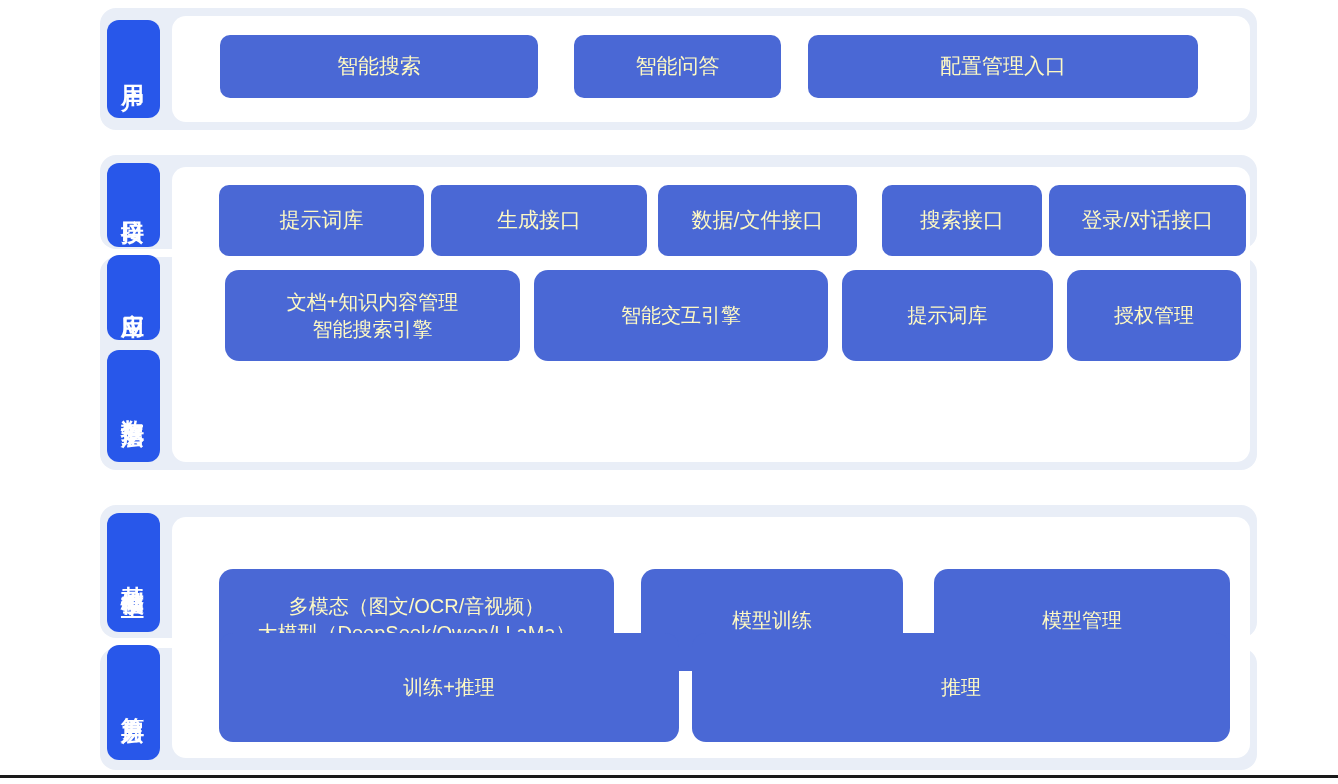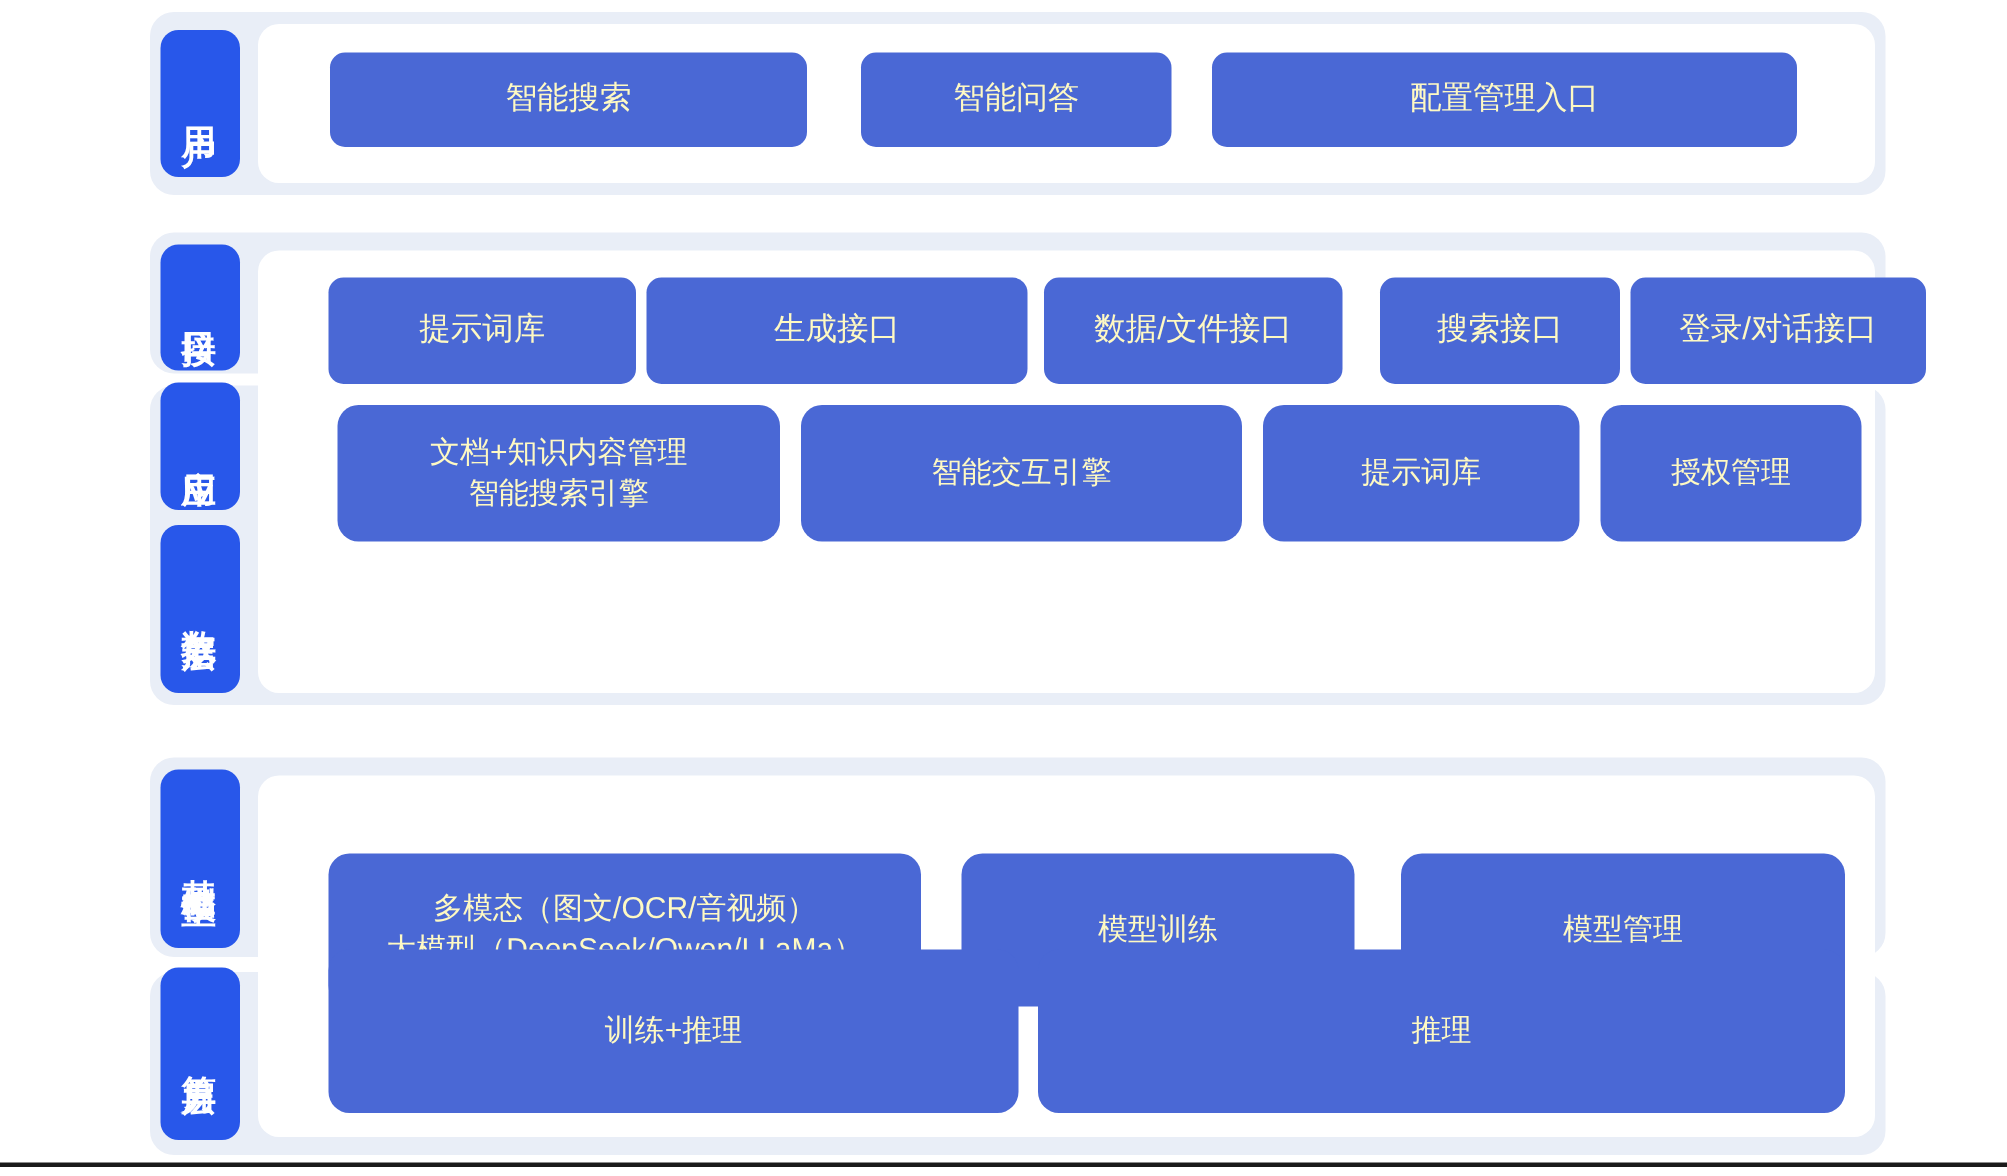--- a/index.html
+++ b/index.html
@@ -44,21 +44,21 @@
   <div class="pill" style="top:645px;height:115px">算力层</div>
 
   <div class="row" style="left:220px;top:35px;height:63px">
     <div class="blk" style="width:318px">智能搜索</div>
     <div class="blk" style="width:207px;margin-left:36px">智能问答</div>
     <div class="blk" style="width:390px;margin-left:27px">配置管理入口</div>
   </div>
 
   <div class="row" style="top:185px;height:71px">
     <div class="blk" style="width:205px">提示词库</div>
-    <div class="blk" style="width:254px;margin-left:7px">生成接口</div>
+    <div class="blk" style="width:216px;margin-left:7px">生成接口</div>
     <div class="blk" style="width:199px;margin-left:11px">数据/文件接口</div>
     <div class="blk" style="width:160px;margin-left:25px">搜索接口</div>
     <div class="blk" style="width:197px;margin-left:7px">登录/对话接口</div>
   </div>
 
   <div class="row" style="left:225px;top:270px;height:91px">
     <div class="blk lg" style="width:295px">文档+知识内容管理
 智能搜索引擎</div>
     <div class="blk lg" style="width:294px;margin-left:14px">智能交互引擎</div>
     <div class="blk lg" style="width:211px;margin-left:14px">提示词库</div>

